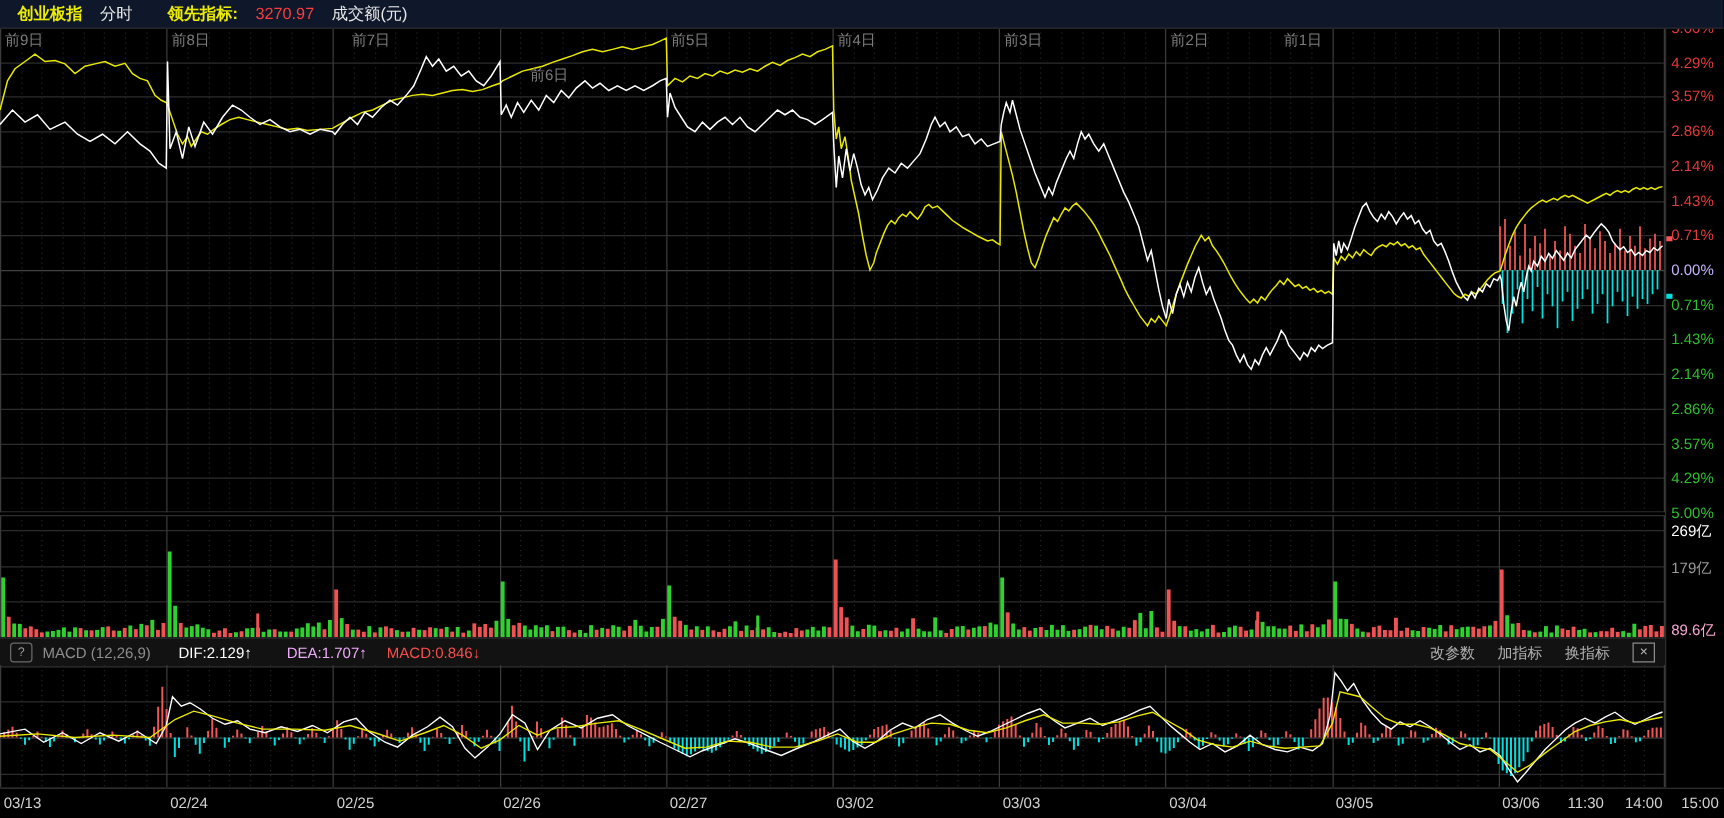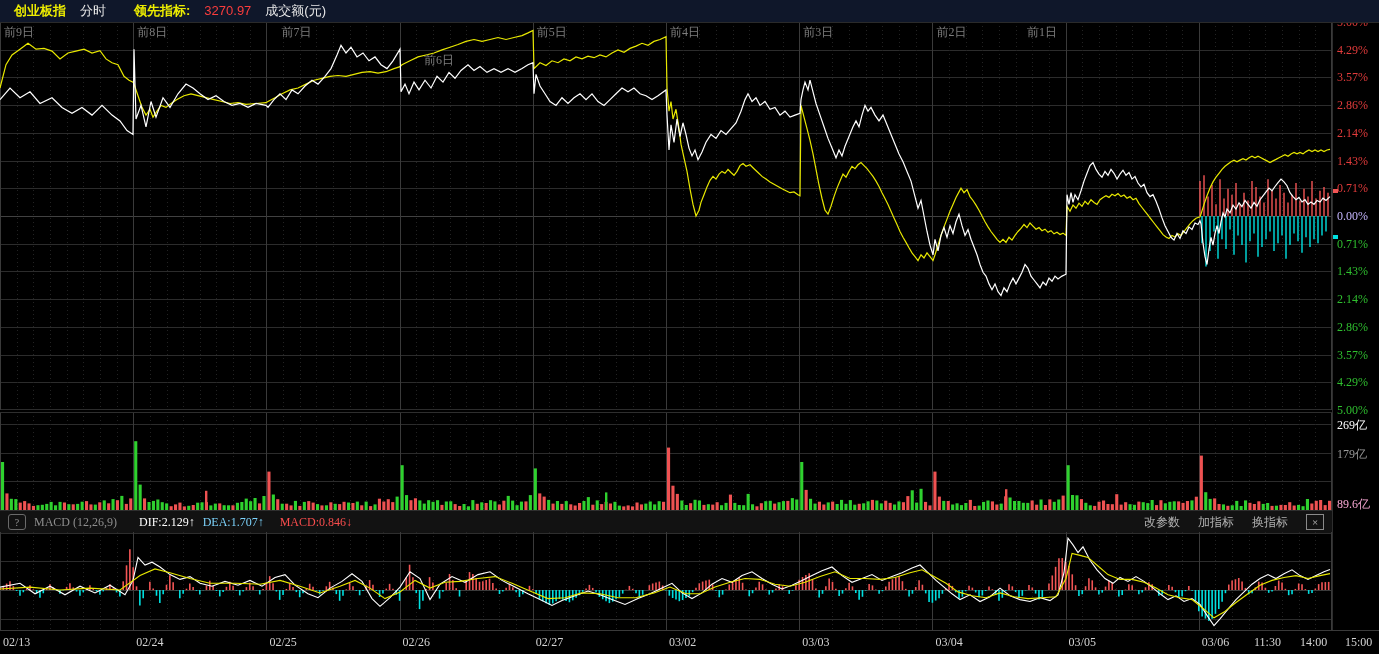--- a/index.html
+++ b/index.html
@@ -4,38 +4,38 @@
 <style>
   html,body{margin:0;padding:0;background:#000;}
   .app{position:relative;width:1379px;height:654px;background:#000;overflow:hidden;
        font-family:"Liberation Sans","DejaVu Sans",sans-serif;}
   .topbar{position:absolute;left:0;top:0;width:1379px;height:22px;background:#0f172a;
           border-bottom:1px solid #2a2a2a;display:flex;align-items:center;font-size:13px;}
   .topbar span{margin-left:14px;white-space:nowrap;}
   .t-yellow{color:#ecec00;font-weight:bold;}
   .t-white{color:#e8e8e8;}
   .t-red{color:#fa3d3d;}
-  .chart-area{position:absolute;left:0;top:0;width:1379px;height:538px;font-family:Liberation Serif, serif;}
+  .chart-area{position:absolute;left:0;top:0;width:1379px;height:538px;}
   svg{position:absolute;left:0;display:block;}
   #main-svg{top:22px;}
   #vol-svg{top:412px;}
   #macd-svg{top:532px;}
   .day-label{position:absolute;top:24px;font-size:12px;color:#7d7d7d;white-space:nowrap;}
   .right-axis{position:absolute;left:1332px;top:22px;width:47px;height:608px;
               border-left:1px solid #2e2e2e;background:#000;}
   .ax-label{position:absolute;left:4px;font-size:12px;white-space:nowrap;}
   .ax-marker{position:absolute;left:0;width:5px;height:4px;}
   .macd-header{position:absolute;left:0;top:510px;width:1332px;height:22px;background:#121212;
                border-top:1px solid #2e2e2e;border-bottom:1px solid #2e2e2e;
                display:flex;align-items:center;font-size:12px;color:#909090;}
   .macd-header .hbox{margin-left:8px;width:16px;height:14px;border:1px solid #6a6a6a;border-radius:3px;
                color:#9a9a9a;font-size:10px;display:flex;align-items:center;justify-content:center;cursor:pointer;}
   .macd-header .mname{margin-left:8px;color:#8e8e8e;}
   .macd-header .mdif{margin-left:22px;color:#ffffff;}
-  .macd-header .mdea{margin-left:8px;color:#7dd3fc;}
+  .macd-header .mdea{margin-left:28px;color:#f0abfc;}
   .macd-header .mmacd{margin-left:16px;color:#fa4d4d;}
   .macd-header .spacer{flex:1;}
   .macd-header .tbtn{margin-right:18px;color:#b2b2b2;cursor:pointer;}
   .macd-header .cbox{margin-right:8px;width:16px;height:14px;border:1px solid #8a8a8a;color:#bdbdbd;
                font-size:11px;display:flex;align-items:center;justify-content:center;cursor:pointer;}
   .date-axis{position:absolute;left:0;top:630px;width:1379px;height:24px;background:#000;
              border-top:1px solid #3a3a3a;}
   .date-label{position:absolute;top:4px;font-size:12px;color:#d4d4d4;white-space:nowrap;}
 </style>
 </head>
@@ -1126,21 +1126,21 @@
           <line x1="1318.6799999999992" y1="58" x2="1318.6799999999992" y2="52.09408000000121" stroke="#f25555" stroke-width="1.6"></line>
           <line x1="1322.009999999999" y1="58" x2="1322.009999999999" y2="50.22352000000004" stroke="#f25555" stroke-width="1.6"></line>
           <line x1="1325.339999999999" y1="58" x2="1325.339999999999" y2="50.06368000000005" stroke="#f25555" stroke-width="1.6"></line>
           <line x1="1328.669999999999" y1="58" x2="1328.669999999999" y2="49.903840000000045" stroke="#f25555" stroke-width="1.6"></line>
         </g>
         <polyline points="0,55.1 20,51.3 35,61.8 50,54.2 65,62.8 80,54.2 95,60.9 110,53.2 125,62.8 133,48.4 138,25.4 145,33.0 152,30.2 160,35.0 170,42.6 180,47.4 190,44.6 200,51.3 212,54.2 225,49.4 238,53.2 250,48.4 262,54.2 275,45.5 285,42.6 295,53.2 308,61.8 318,65.7 330,56.1 342,49.4 352,41.7 362,49.4 372,66.6 380,74.3 390,65.7 400,55.1 410,39.8 420,46.5 430,67.6 440,52.2 452,44.6 465,50.3 478,42.6 490,39.8 502,48.4 515,55.1 528,61.8 540,67.6 552,73.4 562,68.6 575,63.8 588,59.0 600,62.8 612,67.6 625,72.4 638,66.6 650,61.8 662,56.1 672,51.3 682,60.9 692,66.6 702,60.9 712,52.2 722,46.5 732,50.3 742,43.6 752,39.8 762,46.5 772,52.2 782,57.0 792,53.2 802,48.4 812,43.6 822,38.8 832,35.0 842,43.6 852,50.3 862,46.5 872,42.6 882,48.4 892,44.6 902,40.7 912,35.9 920,33.0 928,40.7 936,48.4 944,55.1 952,61.8 960,67.6 970,62.8 980,69.5 990,64.7 1000,56.1 1010,63.8 1020,67.6 1030,69.5 1040,65.7 1050,68.6 1058,62.8 1064,40.7 1068,6.2 1073,12.9 1078,20.6 1083,14.8 1090,28.2 1097,37.8 1105,46.5 1113,51.3 1120,45.5 1128,49.4 1136,44.6 1144,49.4 1152,55.1 1160,61.8 1168,67.6 1176,63.8 1184,69.5 1192,66.6 1200,72.4 1208,84.9 1214,93.5 1220,86.8 1228,77.2 1236,67.6 1244,59.9 1252,52.2 1260,46.5 1268,42.6 1276,46.5 1284,41.7 1292,37.8 1300,43.6 1308,47.4 1316,43.6 1324,39.8 1330,37.6 " fill="none" stroke="#ffffff" stroke-width="1.1"></polyline>
         <polyline points="0,57.0 30,55.1 60,58.0 90,56.1 120,58.0 140,43.6 155,36.9 170,40.7 190,46.5 210,51.3 235,51.3 260,52.2 280,48.4 300,54.2 320,60.9 340,54.2 355,48.4 370,56.1 385,66.6 400,59.9 415,48.4 430,56.1 445,50.3 460,49.4 478,46.5 495,44.6 512,51.3 530,59.0 548,66.6 565,65.7 582,60.9 600,61.8 618,65.7 636,65.7 654,60.9 670,55.1 686,61.8 700,61.8 715,55.1 730,50.3 745,46.5 760,47.4 775,52.2 790,54.2 805,50.3 820,44.6 835,39.8 850,46.5 865,46.5 880,47.4 895,45.5 910,40.7 922,37.8 934,44.6 946,51.3 958,59.9 972,63.8 986,65.7 1000,60.9 1014,64.7 1028,66.6 1042,65.7 1056,64.7 1066,46.5 1072,21.5 1080,23.4 1088,25.4 1098,34.0 1108,42.6 1120,47.4 1132,47.4 1144,50.3 1156,56.1 1168,62.8 1180,65.7 1192,67.6 1204,77.2 1214,85.8 1224,80.1 1236,70.5 1248,61.8 1260,53.2 1272,48.4 1284,45.5 1296,43.6 1308,46.5 1320,43.6 1330,41.6 " fill="none" stroke="#e8e800" stroke-width="1.1"></polyline>
       </svg>
 
     <div class="date-axis">
-        <span class="date-label" style="left: 3px;">02/13</span>
+        <span class="date-label" style="left: 3px;">03/13</span>
         <span class="date-label" style="left: 136.2px;">02/24</span>
         <span class="date-label" style="left: 269.4px;">02/25</span>
         <span class="date-label" style="left: 402.6px;">02/26</span>
         <span class="date-label" style="left: 535.8px;">02/27</span>
         <span class="date-label" style="left: 669px;">03/02</span>
         <span class="date-label" style="left: 802.2px;">03/03</span>
         <span class="date-label" style="left: 935.4px;">03/04</span>
         <span class="date-label" style="left: 1068.6px;">03/05</span>
         <span class="date-label" style="left: 1201.8px;">03/06</span>
         <span class="date-label" style="left: 1254px;">11:30</span>

